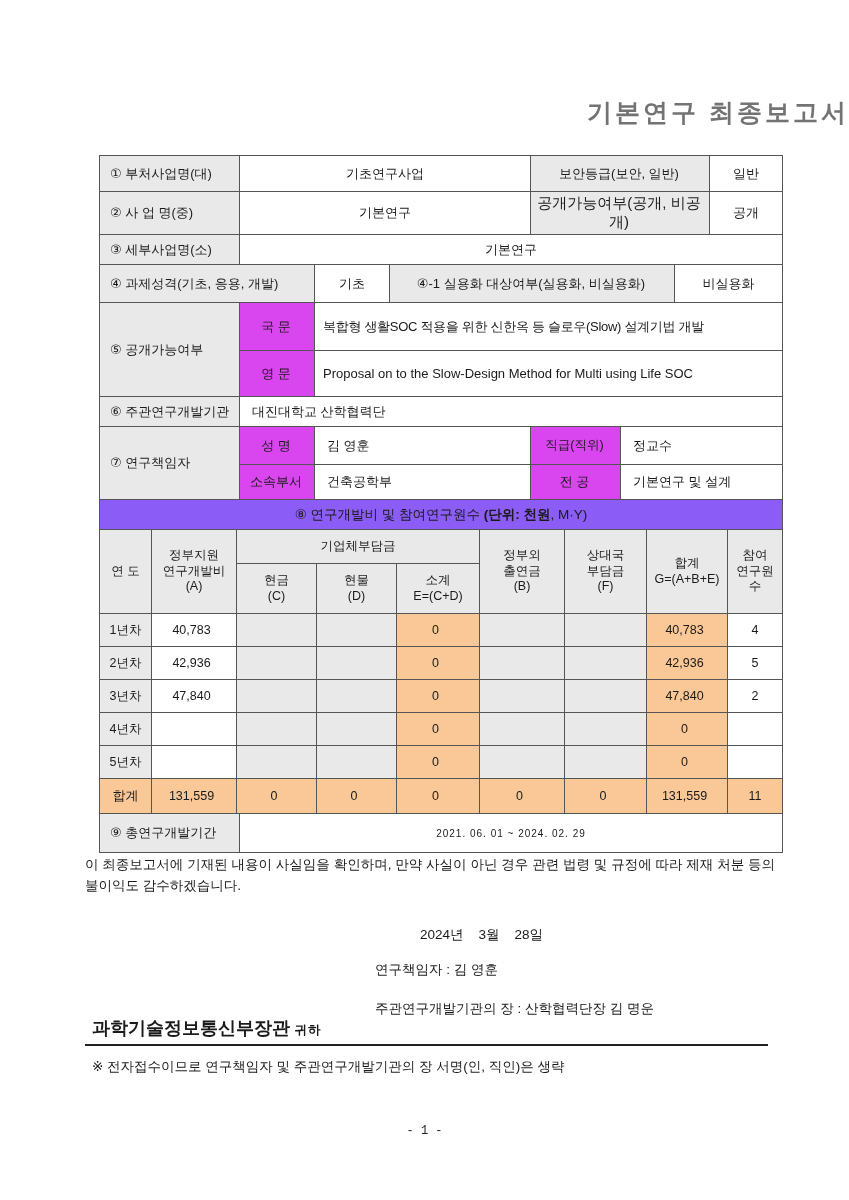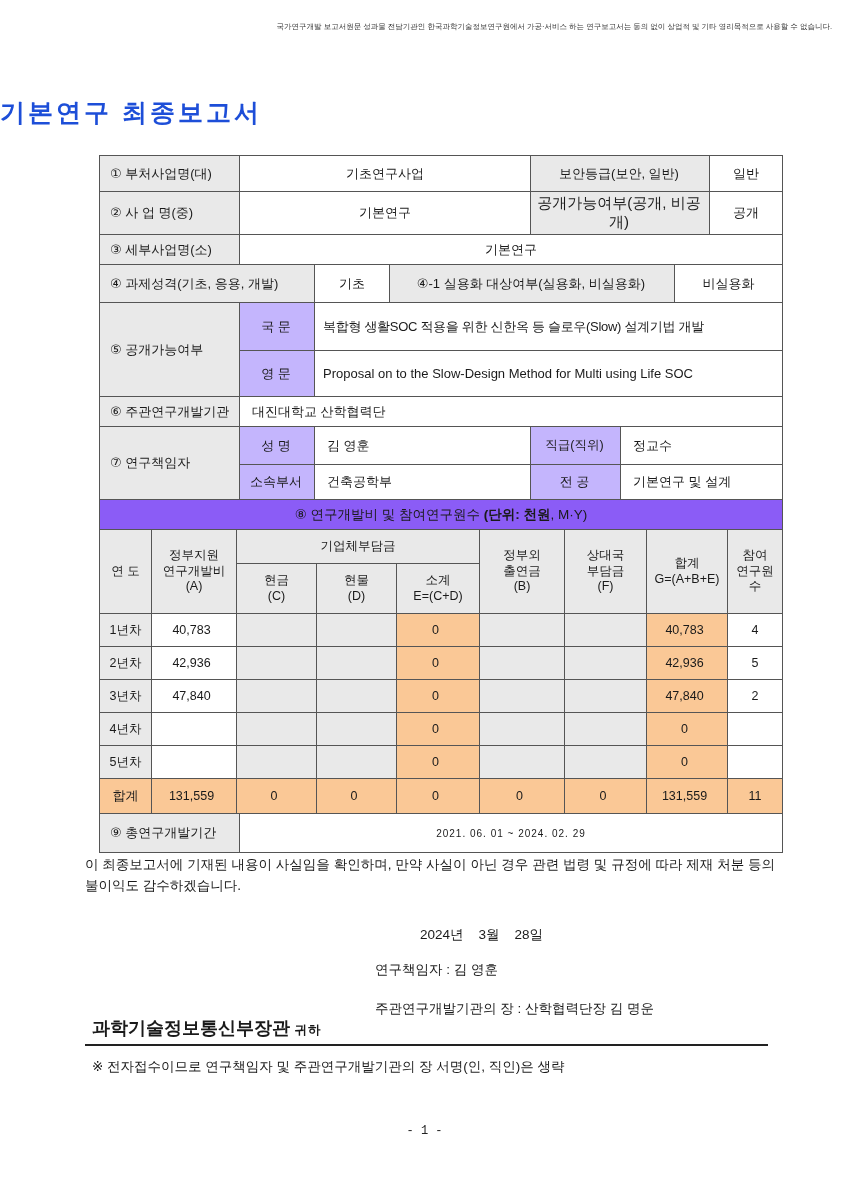--- a/index.html
+++ b/index.html
@@ -1,30 +1,30 @@
 <!DOCTYPE html>
 <html><head>
 <meta charset="utf-8">
 <style>
   * { margin:0; padding:0; box-sizing:border-box; }
   html,body { background:#fff; }
   body { font-family:"Liberation Sans","DejaVu Sans",sans-serif; color:#1a1a1a; }
   .page { position:relative; width:849px; height:1200px; background:#ffffff; overflow:hidden; }
 
   .disclaimer { position:absolute; top:22px; right:17px; font-size:7.5px; color:#333; letter-spacing:0; }
-  .doc-title { position:absolute; top:96px; left:0; width:100%; text-align:left;
-               font-size:25px; font-weight:bold; letter-spacing:3px; color:#1d4ed8; }
+  .doc-title { position:absolute; top:96px; left:0; width:100%; text-align:right;
+               font-size:25px; font-weight:bold; letter-spacing:3px; color:#737373; }
 
   .doc { position:absolute; top:155px; left:99px; width:683px; }
   table { border-collapse:collapse; table-layout:fixed; width:683px; margin-top:-1px; }
   table.first { margin-top:0; }
   td { border:1px solid #555; font-size:13px; vertical-align:middle; padding:2px 4px;
        overflow:hidden; white-space:pre-wrap; }
   .lab { background:#e9e9e9; text-align:left; padding-left:10px; }
-  .sub { background:#c4b5fd; text-align:center; padding-left:2px; }
+  .sub { background:#d946ef; text-align:center; padding-left:2px; }
   .cen { text-align:center; }
   .lft { text-align:left; padding-left:12px; }
   .band { background:#8b5cf6; text-align:center; font-size:13.5px; }
   .orange { background:#fac896; }
   .gray { background:#e9e9e9; }
   .num { text-align:center; padding-right:9px; font-size:12.5px; }
   .hd { background:#e9e9e9; text-align:center; font-size:12.5px; white-space:pre-line; line-height:1.25; }
   .yr { background:#e9e9e9; text-align:center; font-size:12.5px; }
   .cnt { text-align:center; font-size:12.5px; }
 
@@ -39,21 +39,20 @@
   .note-line { position:absolute; top:1058px; left:92px; font-size:13.5px; }
   .page-num { position:absolute; top:1124px; left:0; width:100%; text-align:center;
               font-size:12px; font-family:"Liberation Mono","DejaVu Sans Mono",monospace; color:#222; }
   b.unit { font-weight:bold; }
 </style>
 </head>
 <body>
 
 <div class="page">
 
-  <div class="disclaimer">국가연구개발 보고서원문 성과물 전담기관인 한국과학기술정보연구원에서 가공·서비스 하는 연구보고서는 동의 없이 상업적 및 기타 영리목적으로 사용할 수 없습니다.</div>
 
   <div class="doc-title">기본연구 최종보고서</div>
 
   <div class="doc">
 
     <table class="first">
       <colgroup>
           <col style="width:140px">
           <col style="width:291px">
           <col style="width:179px">

